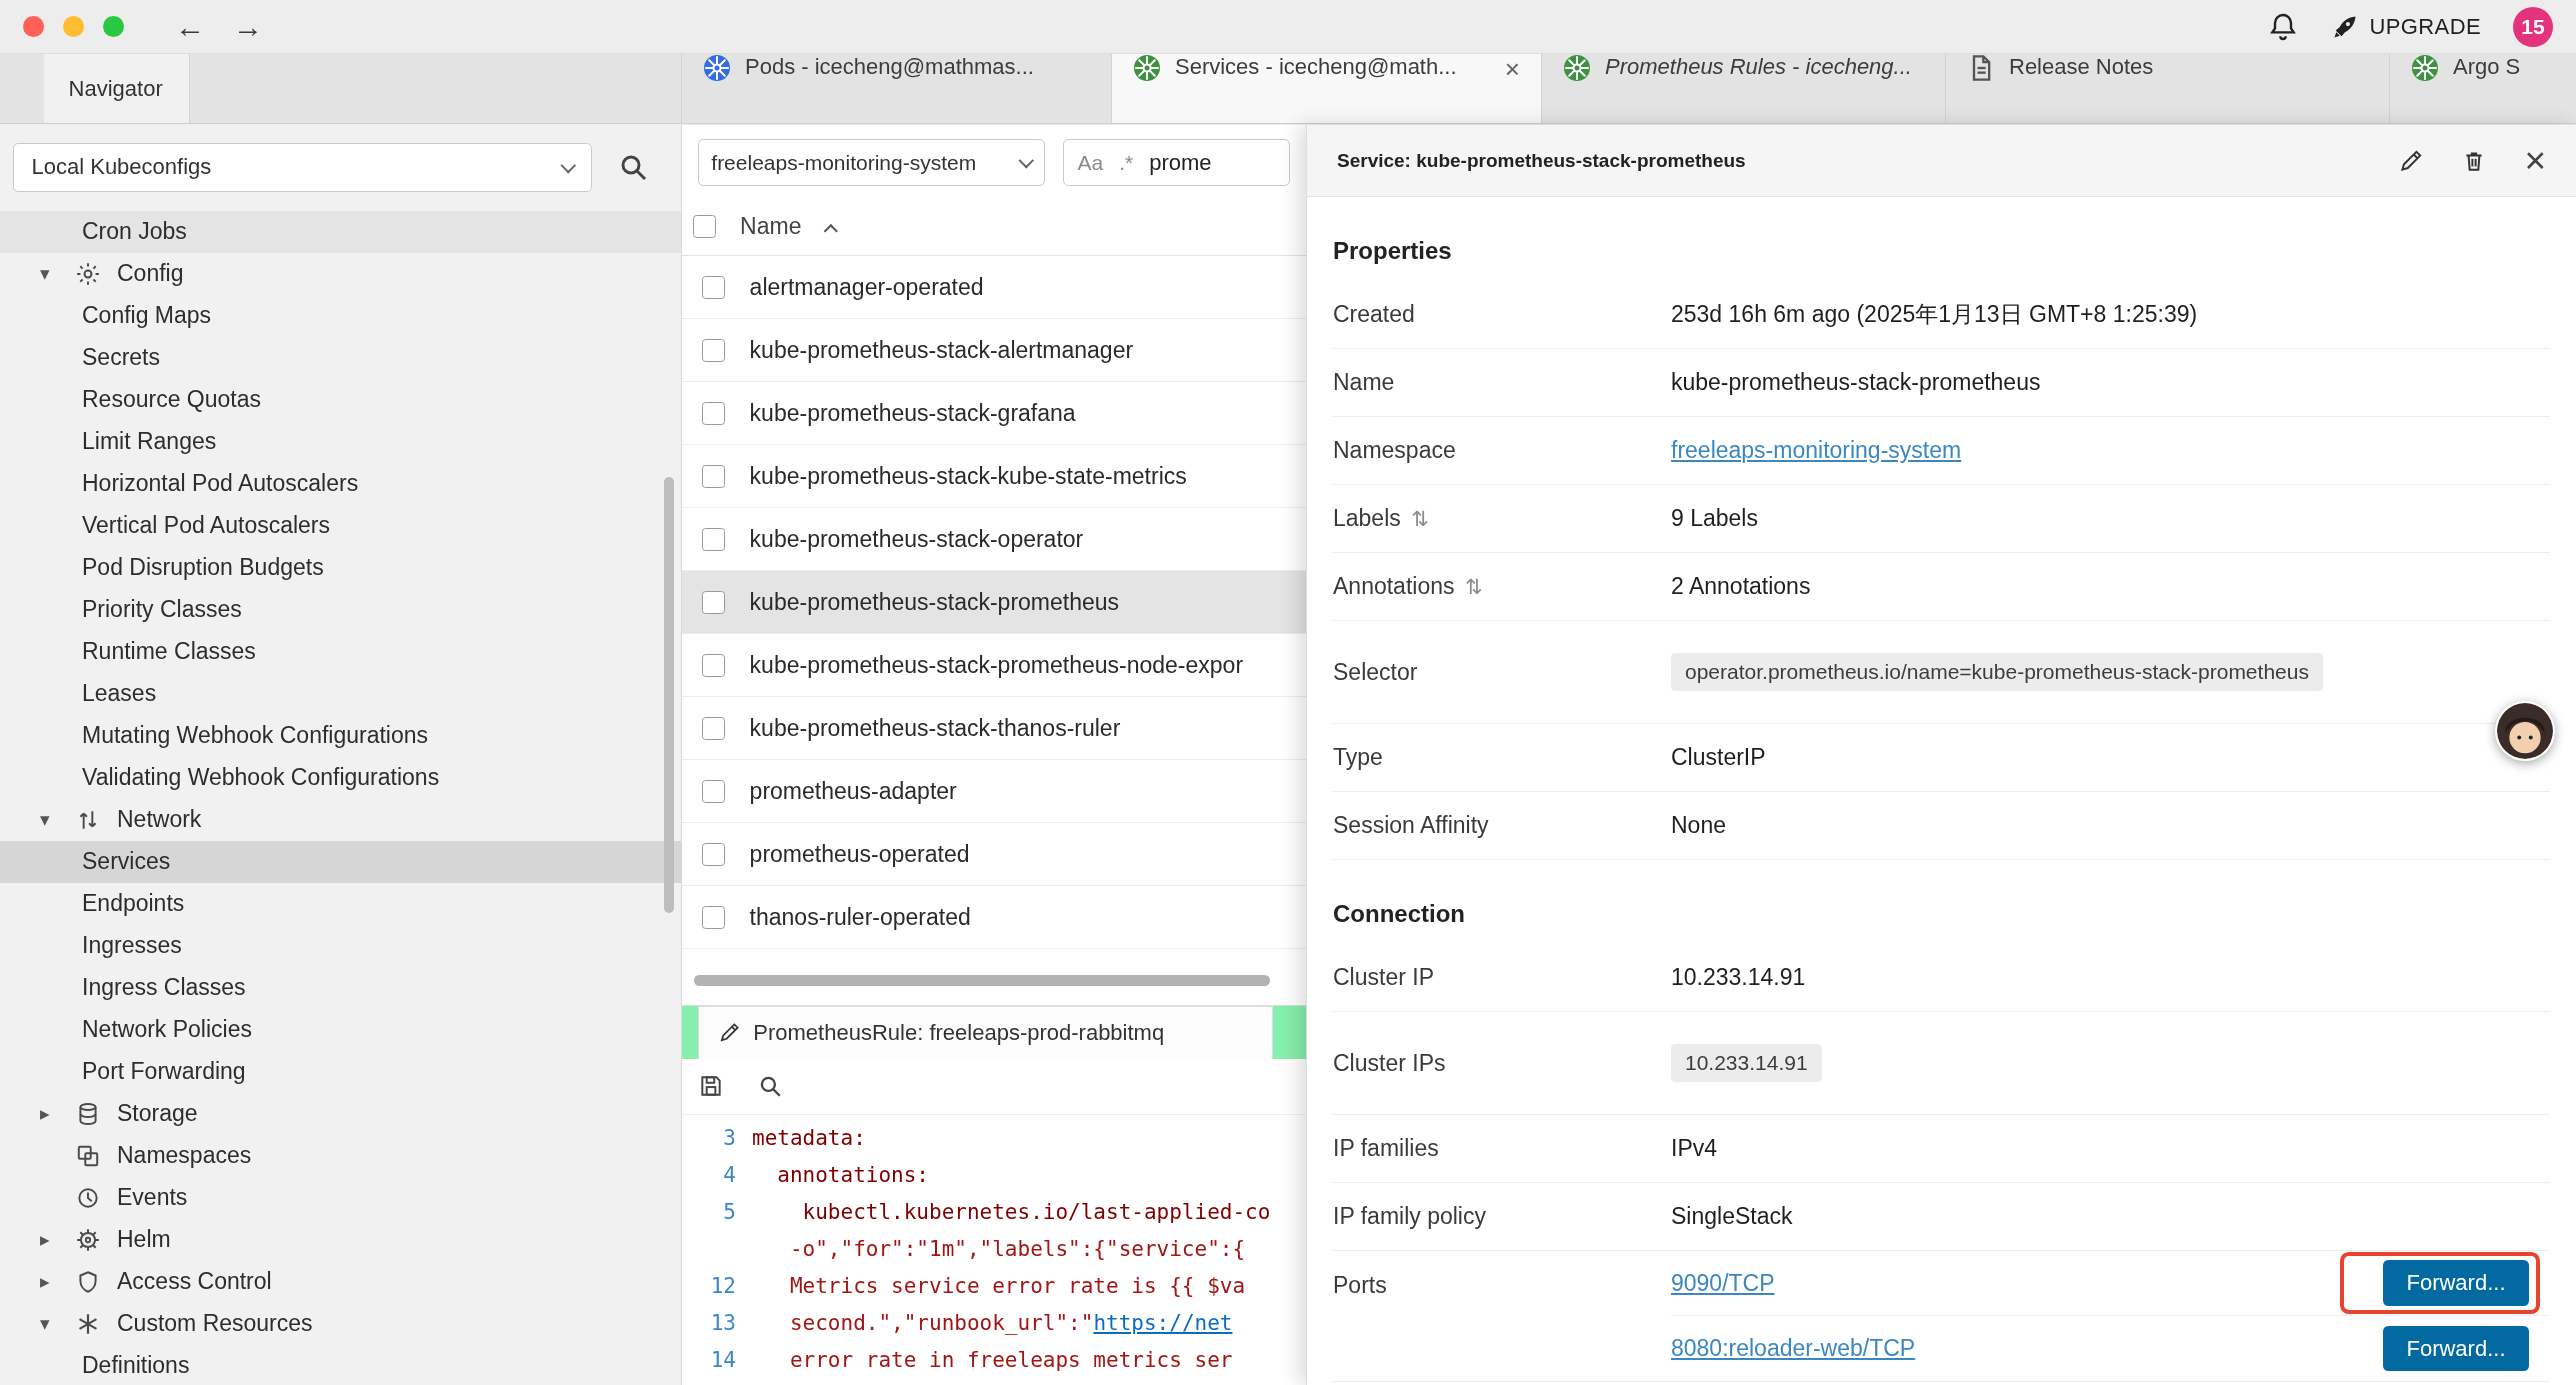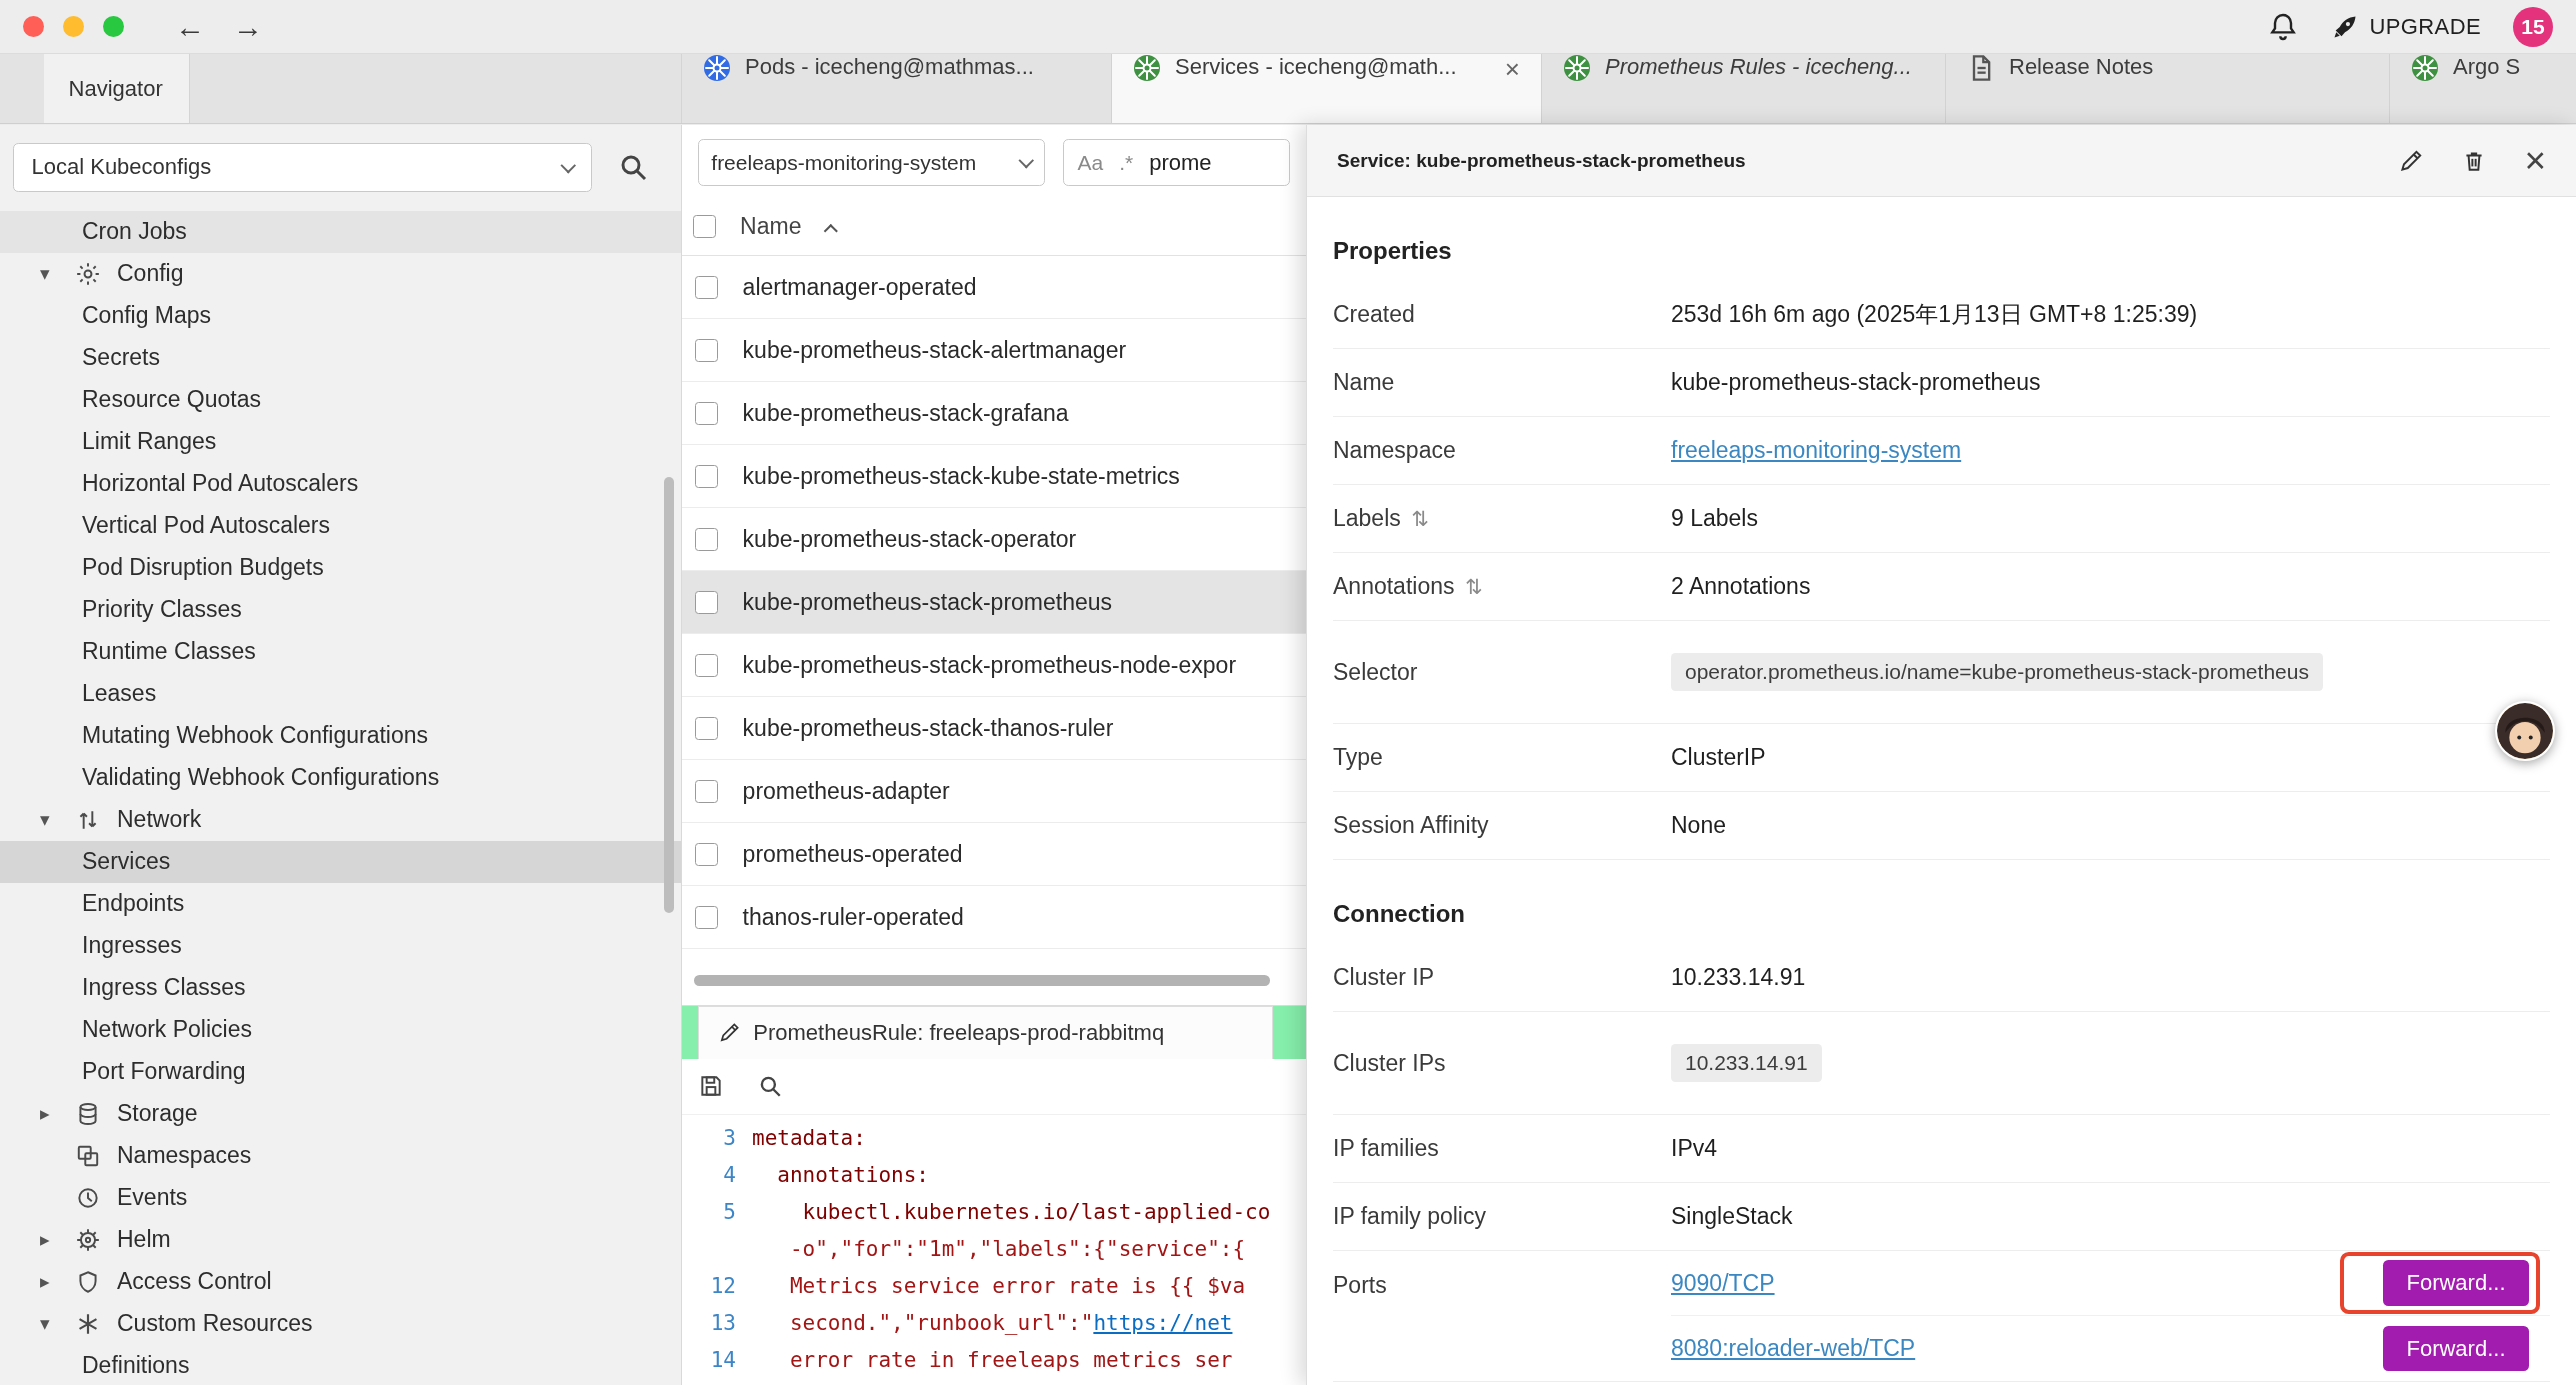--- a/index.html
+++ b/index.html
@@ -65,21 +65,21 @@
     padding:0 12.3px; font-size:21px; color:#333; background:#fff; flex:none; white-space:nowrap; }
   .search-box { flex:1; min-width:0; height:47px; border:0.9px solid #c9c9c9; border-radius:5.3px; display:flex;
     align-items:center; gap:16px; padding:0 14px; font-size:21px; background:#fff; }
   .search-chip { color:#8a8a8a; white-space:nowrap; }
   .search-query { color:#222; font-size:22px; }
   .table-header { height:58px; display:flex; align-items:center; padding-left:10.5px; gap:24.6px;
     border-bottom:0.9px solid #e2e2e2; color:#444; font-size:23px; }
   .cb { width:23px; height:23px; border:1.8px solid #9a9a9a; border-radius:3.5px; flex:none; background:#fff; }
   .cup { width:9.6px; height:9.6px; border-left:2.1px solid #555; border-top:2.1px solid #555;
     transform:rotate(45deg); margin-top:7px; }
-  .svc-row { height:63px; display:flex; align-items:center; padding-left:13px; gap:24.6px;
+  .svc-row { height:63px; display:flex; align-items:center; padding-left:20px; gap:24.6px;
     border-bottom:0.9px solid #ececec; font-size:23px; color:#2a2a2a; white-space:nowrap; }
   .svc-row.selected { background:#e4e4e4; }
   .hscroll { margin:26px 12.3px 0; height:10.5px; }
   .hscroll .thumb { width:96%; height:10.5px; background:#b3b3b3; border-radius:5.3px; }
   .dock { margin-top:19px; height:54px; background:#86efac; display:flex; align-items:stretch; border-top:0.9px solid #dcdcdc;gap:40px; }
   .dock-tab { display:flex; align-items:center; gap:12.3px; background:#fcfcfc; margin-left:16px; padding:0 19px;
     font-size:22px; color:#333; border:0.9px solid #ddd; border-bottom:none; width:575px; flex:none; overflow:hidden; }
   .dock-tab svg { width:23px; height:23px; flex:none; }
   .dock-tab.partial { width:30px; padding:0 0 0 8.8px; }
   .dock-title { white-space:nowrap; overflow:hidden; }
@@ -112,21 +112,21 @@
   .badge { background:#ececec; border-radius:4.4px; padding:7px 14px; font-size:21px; color:#3d3d3d; white-space:nowrap; }
   .plink { color:#3a87c2; text-decoration:underline; cursor:pointer; }
   .prow.ports { align-items:stretch; }
   .prow.ports .plabel { align-items:flex-start; padding-top:21px; }
   .pvalue.ports { display:flex; flex-direction:column; }
   .port-line { height:65px; display:flex; align-items:center; justify-content:space-between; }
   .port-line:not(:last-child) { border-bottom:0.9px solid #f0f0f0; }
   .fwd-wrap { display:flex; align-items:center; border:4.4px solid transparent; border-radius:8.8px;
     padding:4.4px 7px 4.4px 39px; margin-right:10.5px; }
   .fwd-wrap.hl { border-color:#e8432c; }
-  .fwd-btn { background:#a21caf; color:#fff; border:none; border-radius:5.3px; padding:9.6px 23px;
+  .fwd-btn { background:#0369a1; color:#fff; border:none; border-radius:5.3px; padding:9.6px 23px;
     font-size:22px; font-family:inherit; }
   
   .avatar { position:absolute; left:2495px; top:701px; width:60px; height:60px; border-radius:50%;
     border:2.6px solid #fff; box-shadow:0 2.6px 10.5px rgba(0,0,0,.35); overflow:hidden; background:#e8c8a8; z-index:30; }
   .avatar svg { width:100%; height:100%; display:block; }
 </style>
 </head>
 <body>
 
 <div class="app">

